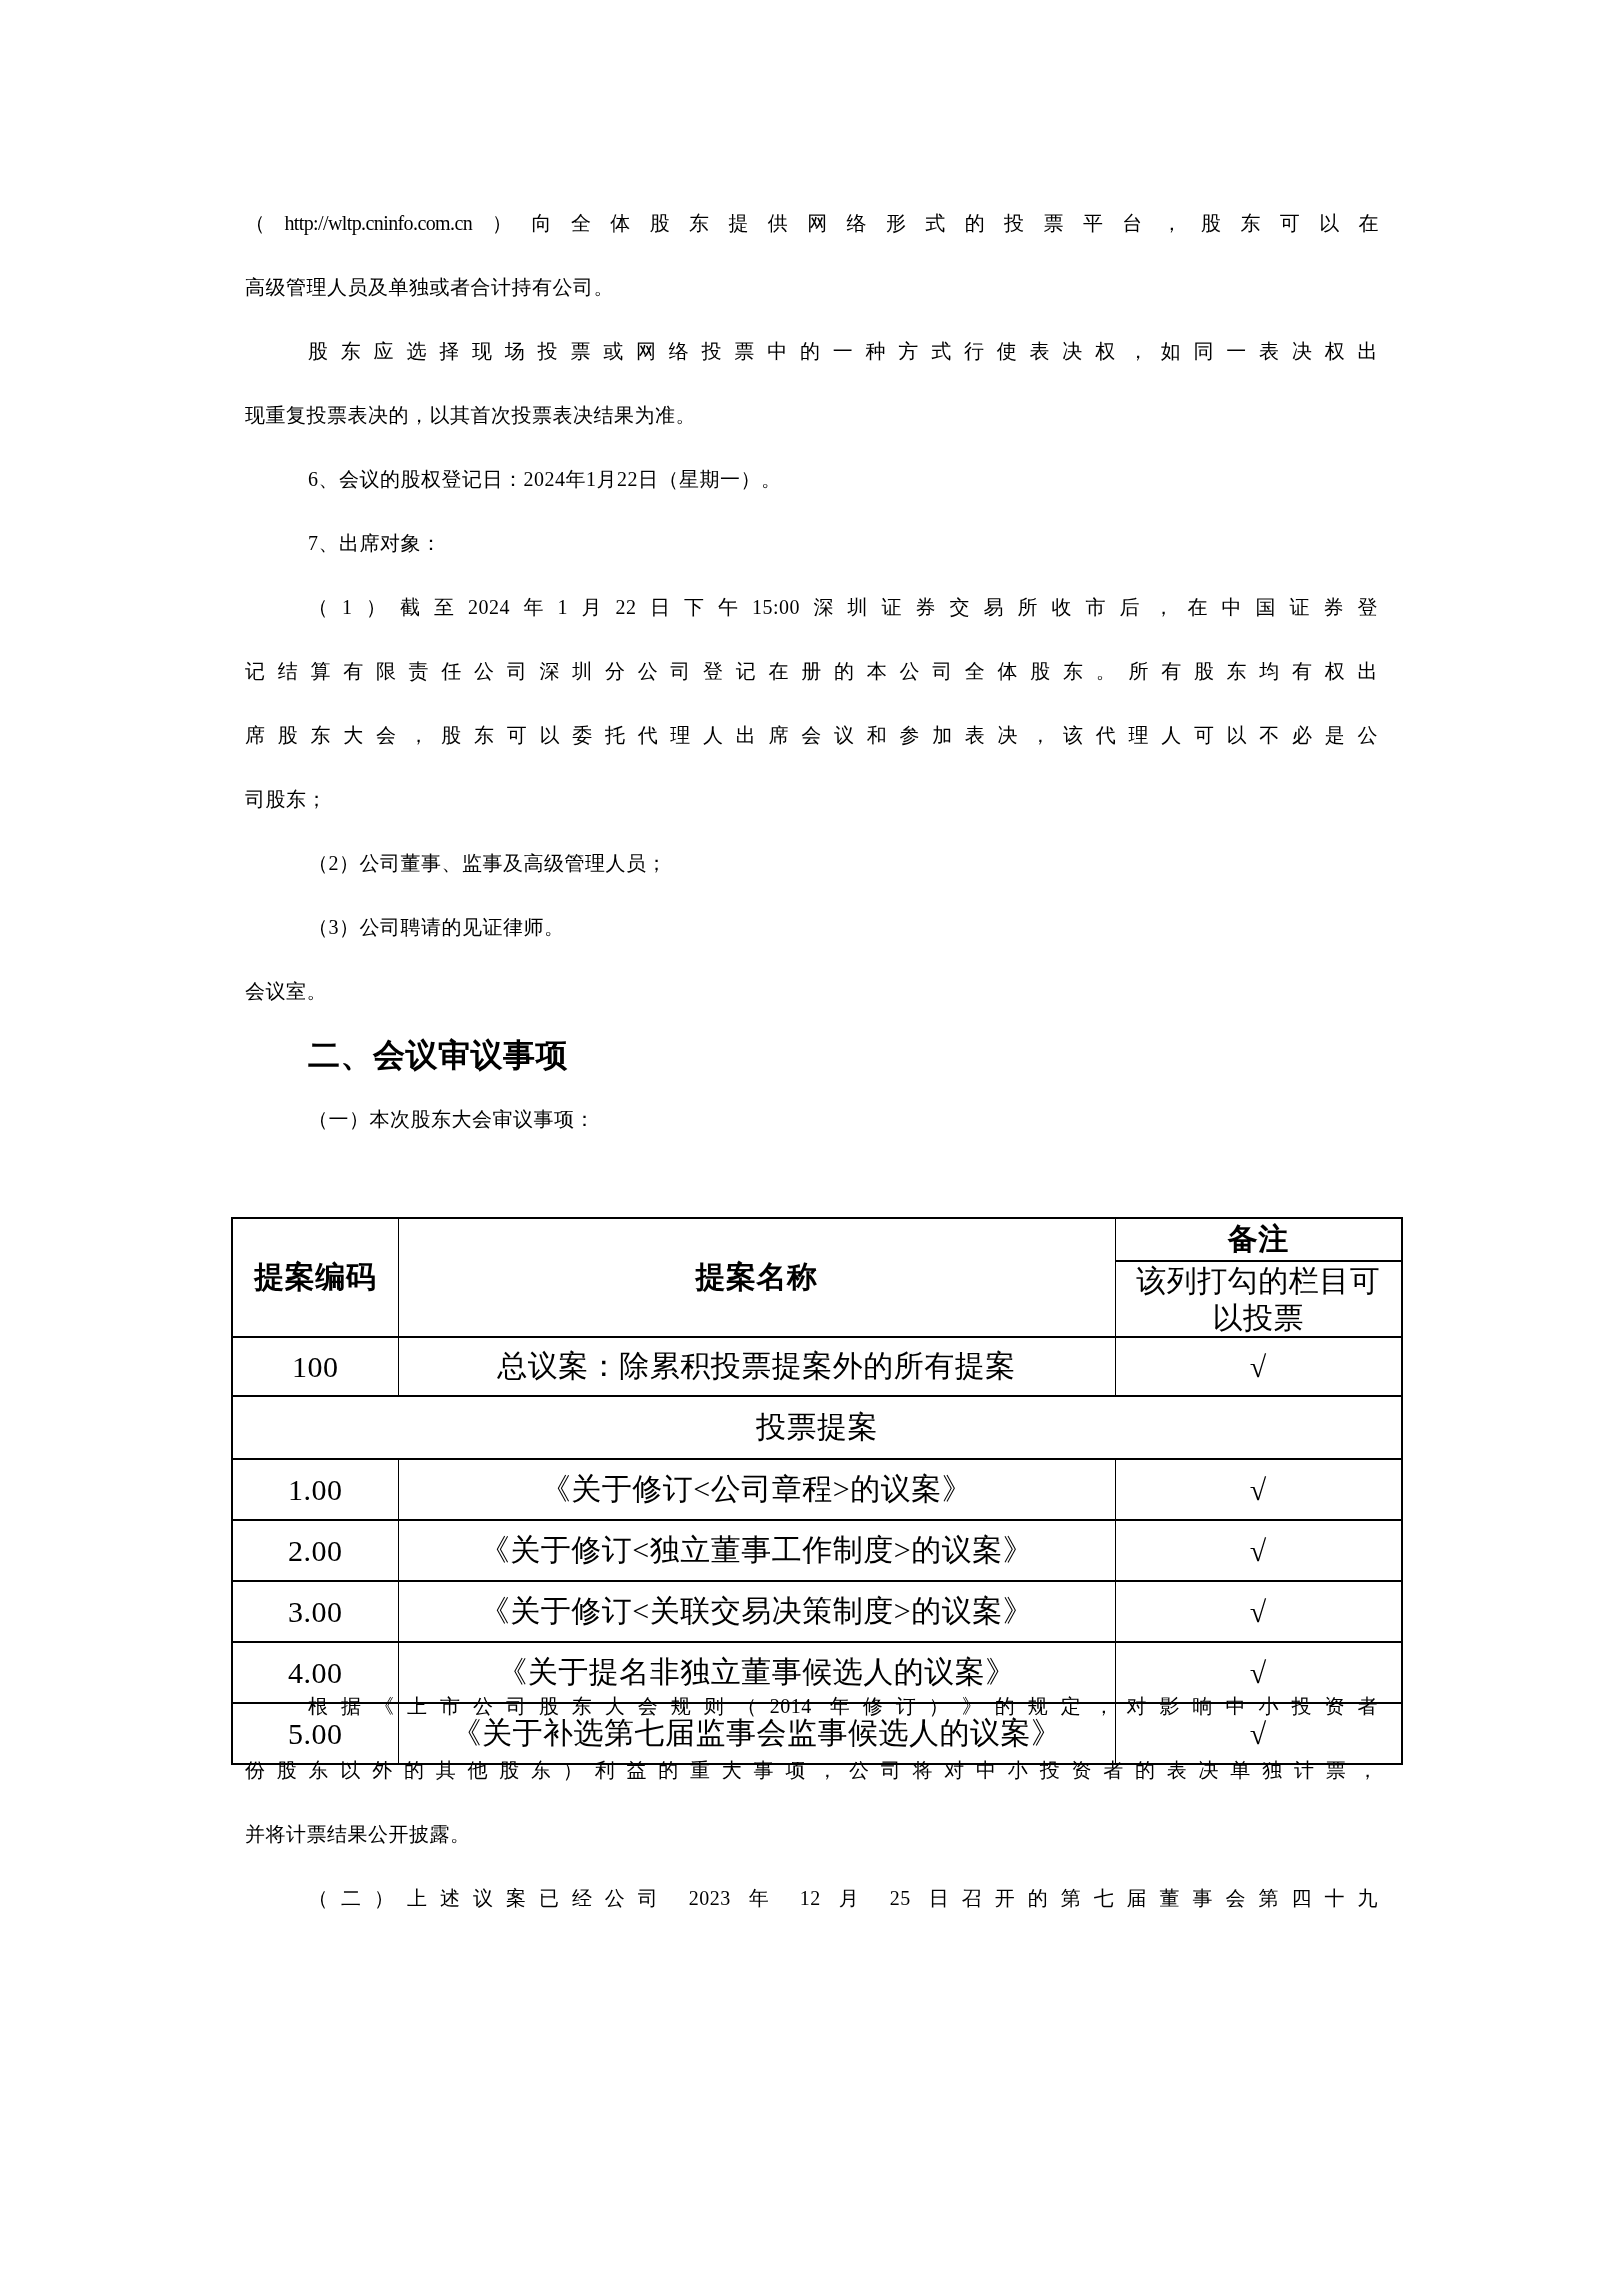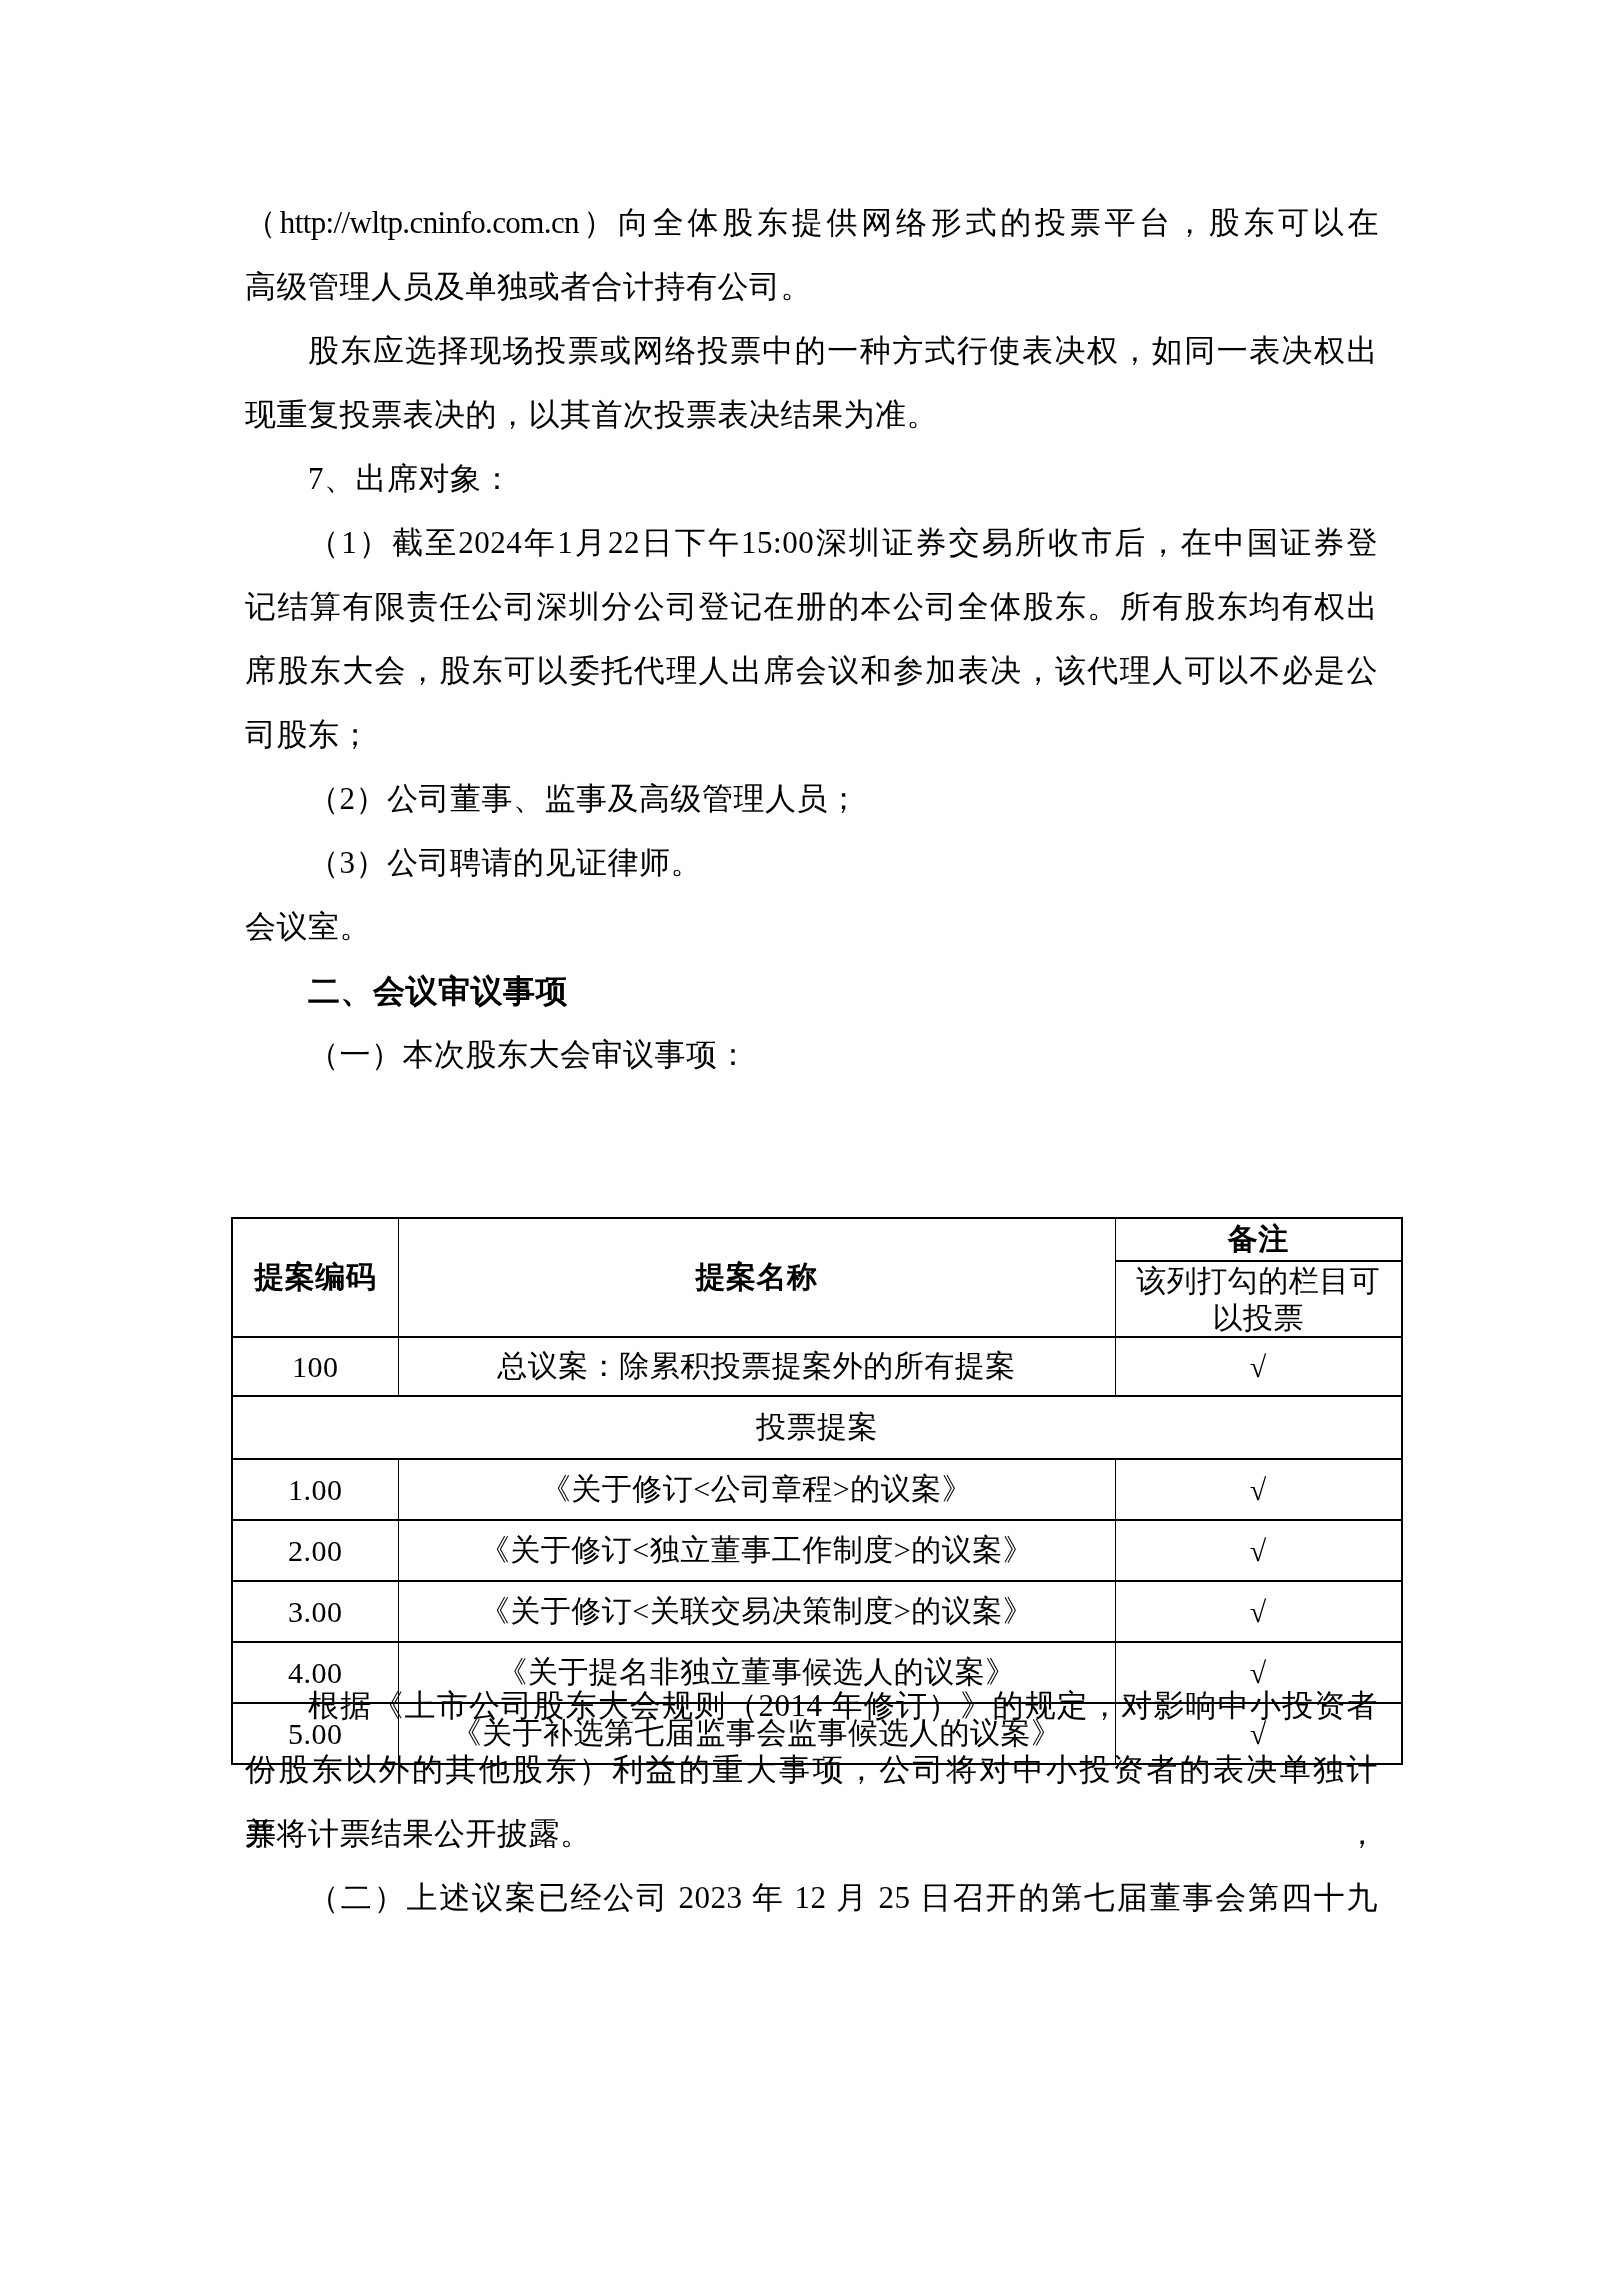--- a/index.html
+++ b/index.html
@@ -19,21 +19,21 @@
     background: #ffffff;
   }
   .textblock {
     position: absolute;
     left: 245px;
     width: 1133px;
   }
   #block-top { top: 191px; }
   #block-bottom { top: 1674px; }
   .line {
-    font-size: 31px;
+    font-size: 20px;
     line-height: 64px;
     height: 64px;
     letter-spacing: 0.5px;
     white-space: normal;
     text-align: left;
   }
   .j {
     text-align: justify;
     text-align-last: justify;
     text-justify: inter-ideograph;
@@ -94,20 +94,21 @@
 </head>
 <body>
 
 <div class="page">
 
   <div class="textblock" id="block-top">
     <div class="line j tight">（http://wltp.cninfo.com.cn）向全体股东提供网络形式的投票平台，股东可以在</div>
     <div class="line">高级管理人员及单独或者合计持有公司。</div>
     <div class="line j ind">股东应选择现场投票或网络投票中的一种方式行使表决权，如同一表决权出</div>
     <div class="line">现重复投票表决的，以其首次投票表决结果为准。</div>
+    <div class="line ind">6、会议的股权登记日：2024年1月22日（星期一）。</div>
     <div class="line ind">7、出席对象：</div>
     <div class="line j ind">（1）截至2024年1月22日下午15:00深圳证券交易所收市后，在中国证券登</div>
     <div class="line j">记结算有限责任公司深圳分公司登记在册的本公司全体股东。所有股东均有权出</div>
     <div class="line j">席股东大会，股东可以委托代理人出席会议和参加表决，该代理人可以不必是公</div>
     <div class="line">司股东；</div>
     <div class="line ind">（2）公司董事、监事及高级管理人员；</div>
     <div class="line ind">（3）公司聘请的见证律师。</div>
     <div class="line">会议室。</div>
     <div class="line ind head">二、会议审议事项</div>
     <div class="line ind">（一）本次股东大会审议事项：</div>

